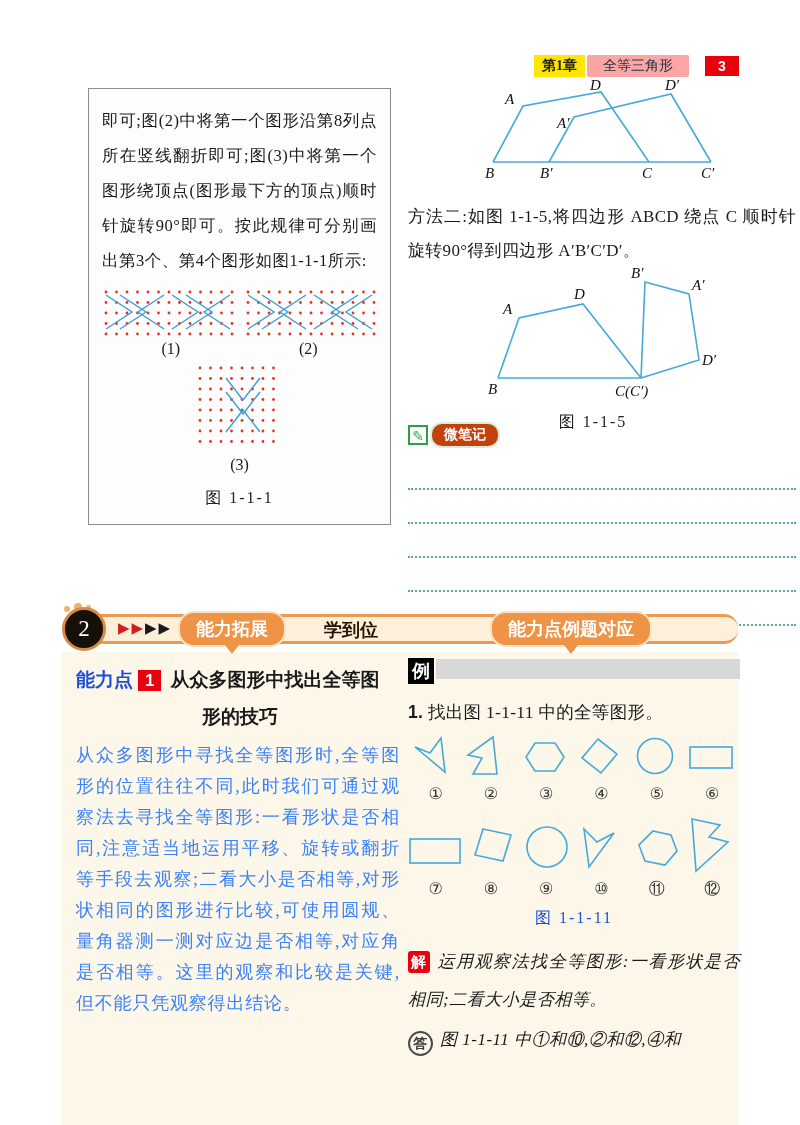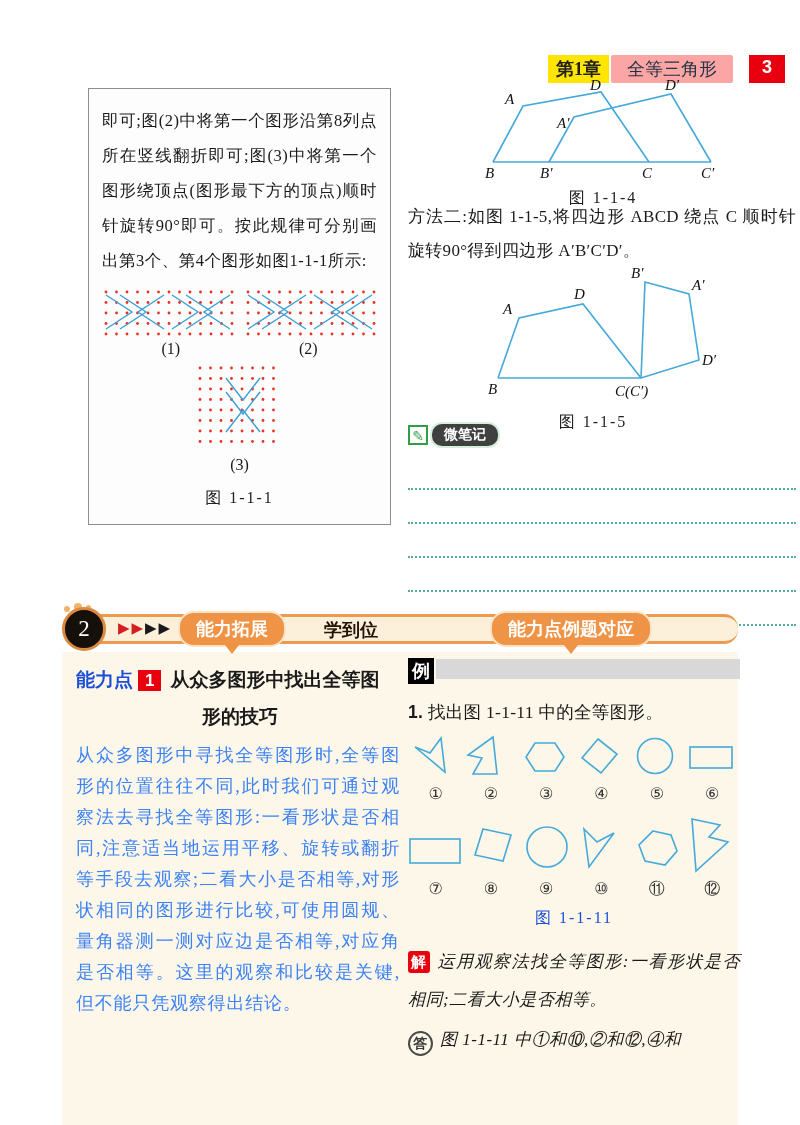--- a/index.html
+++ b/index.html
@@ -3,21 +3,21 @@
 <meta charset="utf-8">
 <style>
   html,body{margin:0;padding:0;}
   body{
     width:800px;height:1125px;position:relative;overflow:hidden;
     background:#ffffff;
     font-family:"Liberation Serif","DejaVu Serif",serif;
     color:#1a1a1a;
   }
   
-  .hdr{position:absolute;top:55px;left:548px;display:flex;font-size:18px;}
+  .hdr{position:absolute;top:55px;left:534px;display:flex;align-items:center;font-size:14px;}
   .hdr .chap{background:#ffe602;color:#222;padding:2px 8px;font-weight:bold;}
   .hdr .title{background:#fca5a5;color:#234;padding:2px 16px;margin-left:2px;border-radius:2px;}
   .hdr .page{background:#e8000f;color:#fff;padding:2px 13px;margin-left:16px;font-weight:bold;
              font-family:"Liberation Sans",sans-serif;}
   
   .lbox{position:absolute;left:88px;top:88px;width:303px;height:437px;box-sizing:border-box;
         border:1.5px solid #8d8d8d;background:#fcfdfc;padding:14px 13px 0 13px;}
   .lbox-p{font-size:16.5px;line-height:35px;text-align:justify;letter-spacing:.5px;}
   .dotrow{display:flex;justify-content:space-between;margin-top:10px;}
   .dotlabels{display:flex;margin-top:2px;font-size:16px;}
@@ -27,21 +27,21 @@
   
   .rcol{position:absolute;left:408px;top:78px;width:390px;}
   .rfig{text-align:center;}
   .rcap{text-align:center;font-size:16px;letter-spacing:2px;color:#222;margin-top:2px;}
   .method2{position:absolute;left:0;top:122px;width:388px;font-size:17px;line-height:34px;
            text-align:justify;letter-spacing:.3px;}
   .fig5wrap{position:absolute;left:20px;top:188px;width:330px;text-align:center;}
   .micronote{position:absolute;left:0;top:346px;display:flex;align-items:center;height:22px;}
   .mn-pencil{width:20px;height:20px;border:2px solid #2f9e44;background:#fff;color:#2f9e44;
              font-size:14px;line-height:19px;text-align:center;box-sizing:border-box;}
-  .mn-badge{background:#404040;color:#fff;font-family:Liberation Serif, serif;font-weight:bold;
+  .mn-badge{background:#c2410c;color:#fff;font-family:Liberation Serif, serif;font-weight:bold;
             font-size:14px;padding:2px 12px;border-radius:10px;margin-left:4px;
             box-shadow:0 0 0 2px #d7eedd;}
   .notelines{position:absolute;left:0;top:378px;width:388px;}
   .noteline{height:32px;border-bottom:2px dotted #4fae9e;}
   
   .banner{position:absolute;left:62px;top:606px;width:676px;height:48px;}
   .ban-bar{position:absolute;left:22px;top:8px;right:0;height:24px;background:#fcf0da;
            border-top:3px solid #ec9a52;border-bottom:3px solid #ec9a52;border-radius:0 14px 14px 0;}
   .ban-circle{position:absolute;left:0;top:1px;width:38px;height:38px;border-radius:50%;
               background:#16100a;border:3px solid #d98a3e;color:#fff;text-align:center;
@@ -353,21 +353,20 @@
       </g>
       <text class="mathlab" x="62" y="26">A</text>
       <text class="mathlab" x="147" y="12">D</text>
       <text class="mathlab" x="222" y="12">D′</text>
       <text class="mathlab" x="114" y="50">A′</text>
       <text class="mathlab" x="42" y="100">B</text>
       <text class="mathlab" x="97" y="100">B′</text>
       <text class="mathlab" x="199" y="100">C</text>
       <text class="mathlab" x="258" y="100">C′</text>
     </svg>
-    <div class="rcap">图 1-1-4</div>
   </div>
 
   <div class="method2">方法二:如图 1-1-5,将四边形 ABCD 绕点 C 顺时针旋转90°得到四边形 A′B′C′D′。</div>
 
   <div class="fig5wrap">
     <svg width="300" height="140">
       <g stroke="#45a9d9" stroke-width="1.6" fill="none">
         <polyline points="55,112 76,52 140,38 198,112"></polyline>
         <line x1="55" y1="112" x2="198" y2="112"></line>
         <polyline points="198,112 202,16 246,28 256,94 198,112"></polyline>

